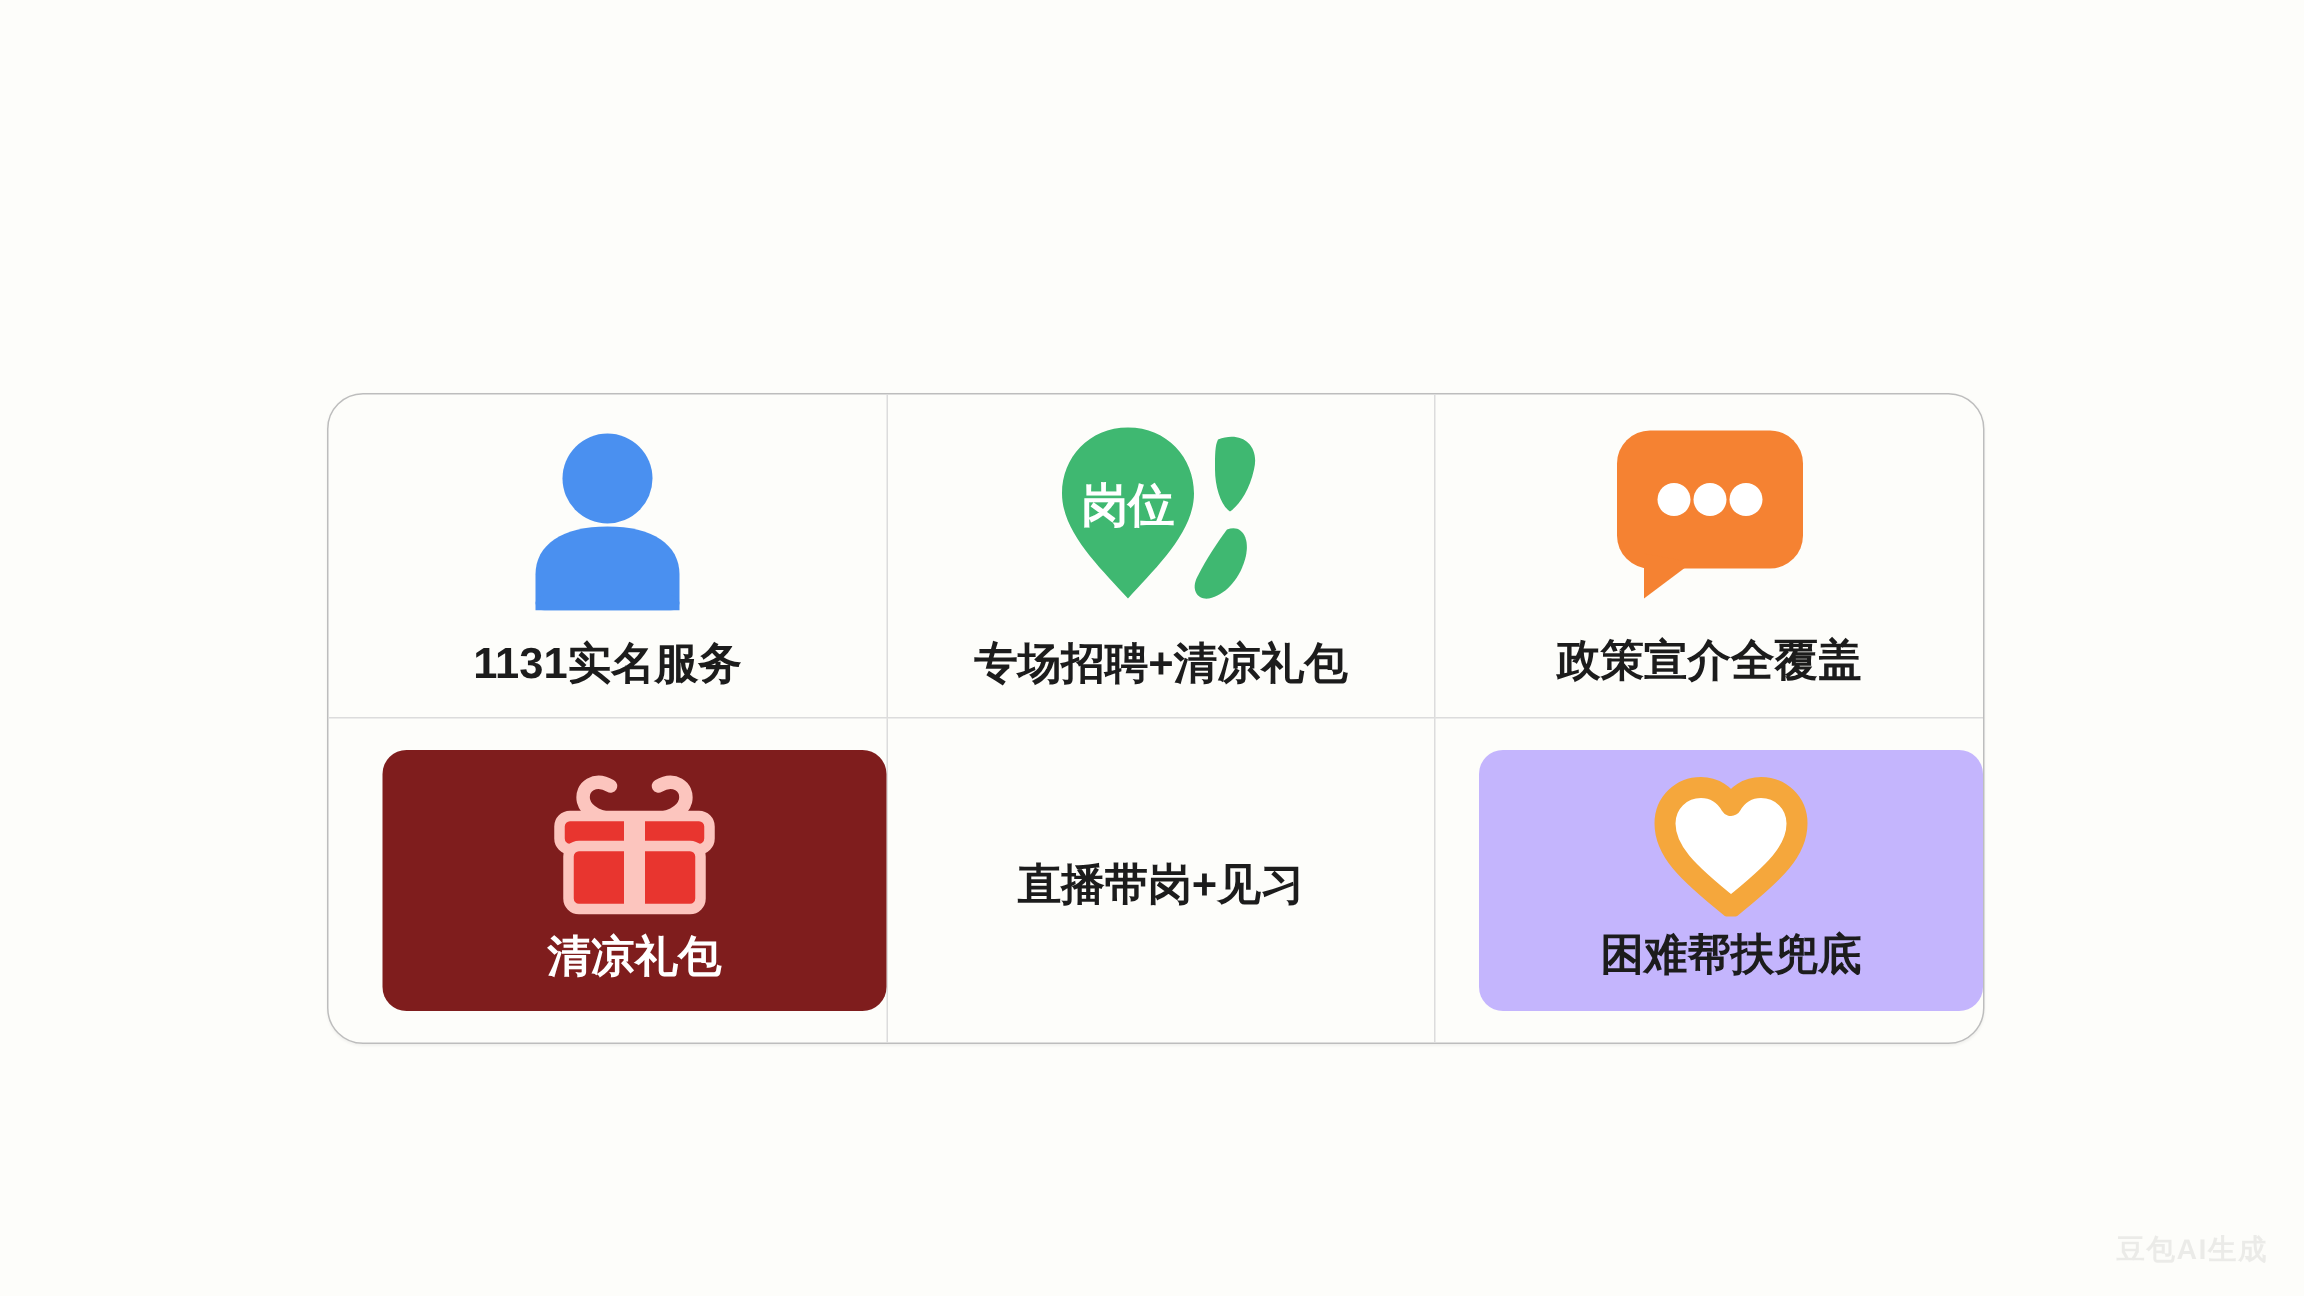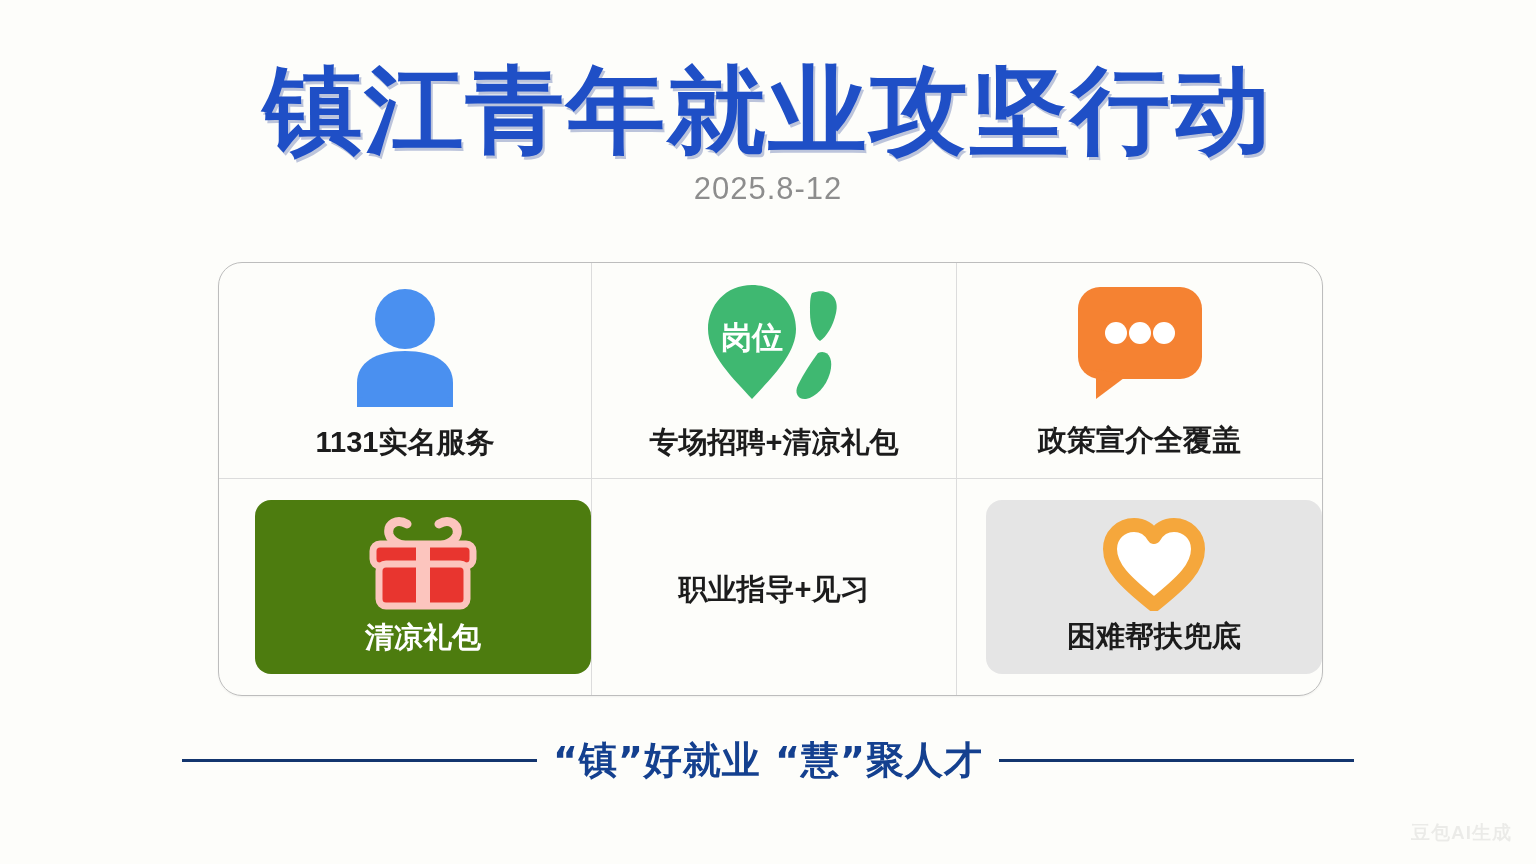--- a/index.html
+++ b/index.html
@@ -93,22 +93,22 @@
   .cell-card {
     width: 336px;
     height: 174px;
     border-radius: 16px;
     display: flex;
     flex-direction: column;
     align-items: center;
     justify-content: center;
     box-sizing: border-box;
   }
-  .card-red { background: #4d7c0f; margin-left: 36px; }
-  .card-yellow { background: #e5e5e5; }
+  .card-red { background: #7f1d1d; margin-left: 36px; }
+  .card-yellow { background: #c4b5fd; }
 
   .icon-box {
     display: flex;
     align-items: center;
     justify-content: center;
   }
   .cell-label {
     font-family: Liberation Sans, sans-serif;
     font-size: 29px;
     font-weight: 700;
@@ -164,24 +164,20 @@
     font-weight: 700;
     color: rgba(0,0,0,0.07);
     letter-spacing: 1px;
   }
 </style>
 </head>
 <body>
 
 <div class="poster">
 
-  <div class="header">
-    <div class="main-title">镇江青年就业攻坚行动</div>
-    <div class="subtitle">2025.8-12</div>
-  </div>
 
   <div class="grid-wrap">
     <div class="grid">
 
       <div class="cell">
         <div class="cell-inner">
           <div class="icon-box">
             <svg width="128" height="128" viewBox="0 0 128 128" aria-hidden="true">
               <circle cx="64" cy="40" r="30" fill="#4a90f0"></circle>
               <path d="M16 128 L16 104 C16 84 34 72 64 72 C94 72 112 84 112 104 L112 128 Z" fill="#4a90f0"></path>
@@ -231,39 +227,34 @@
               <rect x="12" y="48" width="88" height="42" rx="7" fill="#e8352f" stroke="#fcc5be" stroke-width="7"></rect>
               <rect x="49" y="26" width="14" height="66" fill="#fcc5be"></rect>
             </svg>
           </div>
           <div class="cell-label label-white label-gap-sm">清凉礼包</div>
         </div>
       </div>
 
       <div class="cell">
         <div class="cell-inner">
-          <div class="cell-label label-gap-sm">职业指导+见习</div>
+          <div class="cell-label label-gap-sm">直播带岗+见习</div>
         </div>
       </div>
 
       <div class="cell">
         <div class="cell-card card-yellow">
           <div class="icon-box">
             <svg width="104" height="94" viewBox="0 0 104 94" aria-hidden="true">
               <path d="M52 88 C22 64 8 50 8 32 C8 18 19 8 32 8 C41 8 48 13 52 20 C56 13 63 8 72 8 C85 8 96 18 96 32 C96 50 82 64 52 88 Z" fill="#ffffff" stroke="#f5a73c" stroke-width="14" stroke-linejoin="round"></path>
             </svg>
           </div>
           <div class="cell-label label-gap-sm">困难帮扶兜底</div>
         </div>
       </div>
 
     </div>
   </div>
 
-  <div class="footer">
-    <div class="rule"></div>
-    <div class="slogan">“镇”好就业 “慧”聚人才</div>
-    <div class="rule"></div>
-  </div>
 
   <div class="watermark">豆包AI生成</div>
 
 </div>
 
 </body></html>

